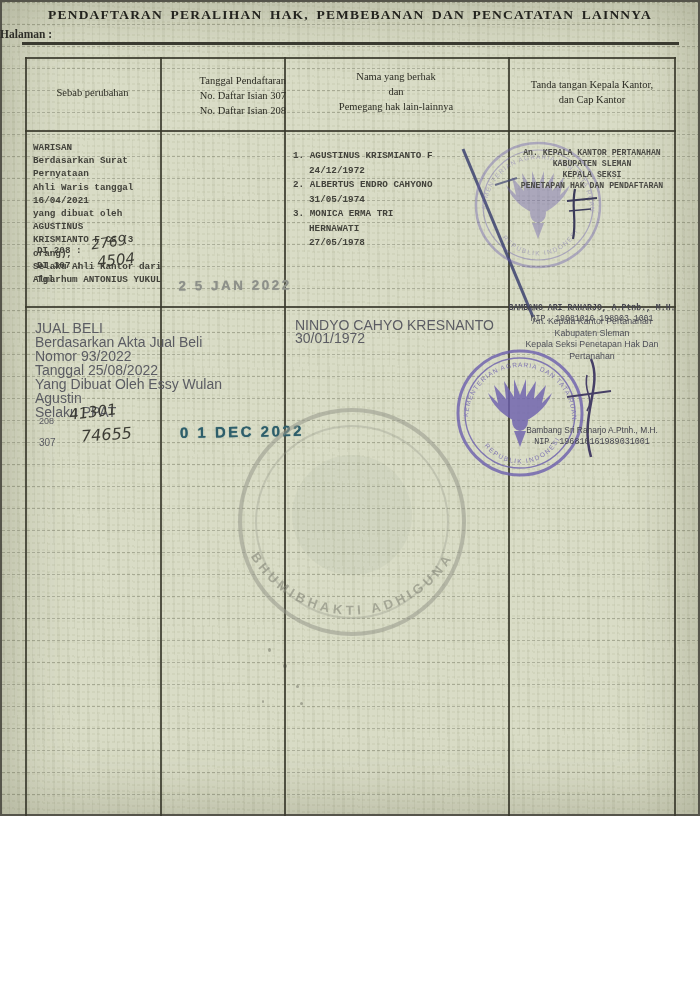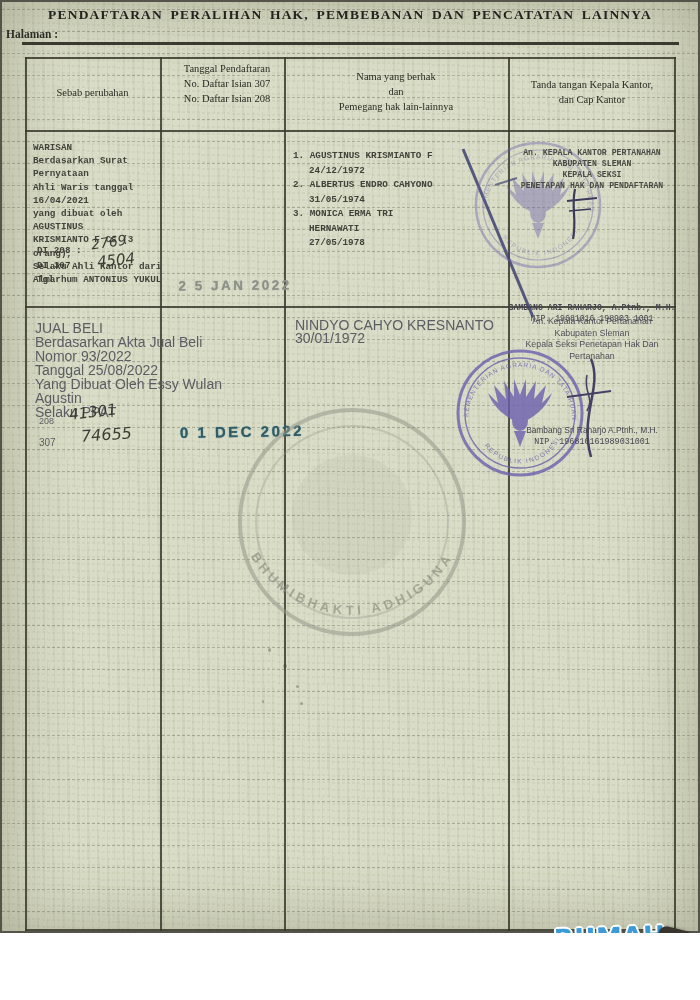--- a/index.html
+++ b/index.html
@@ -1,28 +1,28 @@
 <!DOCTYPE html>
 <html><head>
 <meta charset="utf-8">
 <style>
   html,body{margin:0;padding:0;background:#ffffff;}
-  .page{position:relative;width:700px;height:933px;margin:0 auto;overflow:hidden;
+  .page{position:relative;width:700px;height:816px;margin:0 auto;overflow:hidden;
     background-color:#d9dcc6;
     background-image:
       repeating-linear-gradient(90deg, #d9dcc6 0 2px, rgba(217,220,198,0) 2px 5px),
       repeating-linear-gradient(0deg, rgba(0,0,0,0) 0 21px, rgba(82,84,66,.32) 21px 22px),
       repeating-linear-gradient(2deg, rgba(140,145,105,.10) 0 2px, rgba(0,0,0,0) 2px 7px),
       repeating-linear-gradient(88deg, rgba(120,125,95,.08) 0 3px, rgba(0,0,0,0) 3px 9px);
     box-shadow: inset 0 0 0 2px #55544a, inset 0 0 70px rgba(80,80,55,.35);
     font-family:"Liberation Serif", serif; color:#2e2e28;}
   .abs{position:absolute;}
   .title{left:0;top:7px;width:100%;text-align:center;font-size:13.5px;font-weight:bold;
     letter-spacing:1.2px;word-spacing:3px;color:#23231e;}
-  .halaman{left:6px;top:28px;font-size:11.5px;font-weight:bold;}
+  .halaman{left:0;top:28px;font-size:11.5px;font-weight:bold;}
   .rule{left:22px;top:42px;width:657px;height:3px;background:#3a3a30;}
   .tbl{left:25px;top:57px;width:651px;height:874px;}
   .vl{position:absolute;top:0;bottom:0;width:2px;background:rgba(56,56,44,.85);}
   .hl{position:absolute;left:0;right:0;height:2px;background:rgba(56,56,44,.85);}
   .hcell{position:absolute;text-align:center;font-size:10.5px;color:#2c2c24;line-height:15px;}
   .mono{font-family:"Liberation Mono","DejaVu Sans Mono",monospace;}
   .typed1{font-size:9.3px;line-height:13.2px;font-weight:600;color:#42423b;}
   .typed2{font-family:"Liberation Sans",sans-serif;font-size:14px;line-height:14px;color:#5b5c63;}
   .ind{padding-left:16px;}
   .hand{font-family:"DejaVu Sans",sans-serif;color:#3c3c35;font-style:italic;}
@@ -65,21 +65,21 @@
     <div class="vl" style="left:135px"></div>
     <div class="vl" style="left:259px"></div>
     <div class="vl" style="left:483px"></div>
     <div class="vl" style="right:0"></div>
     <div class="hl" style="top:0"></div>
     <div class="hl" style="top:73px"></div>
     <div class="hl" style="top:249px"></div>
     <div class="hl" style="bottom:0"></div>
 
     <div class="hcell" style="left:0;top:28px;width:135px">Sebab perubahan</div>
-    <div class="hcell" style="left:139px;top:4px;width:118px;text-align:center;padding-left:4px">
+    <div class="hcell" style="left:139px;top:16px;width:118px;text-align:right;padding-left:4px">
       <div>Tanggal Pendaftaran</div>
       <div>No. Daftar Isian 307</div>
       <div>No. Daftar Isian 208</div>
     </div>
     <div class="hcell" style="left:483px;top:20px;width:168px">
       <div>Tanda tangan Kepala Kantor,</div>
       <div>dan Cap Kantor</div>
     </div>
     <div class="hcell" style="left:259px;top:12px;width:224px">
       <div>Nama yang berhak</div>

